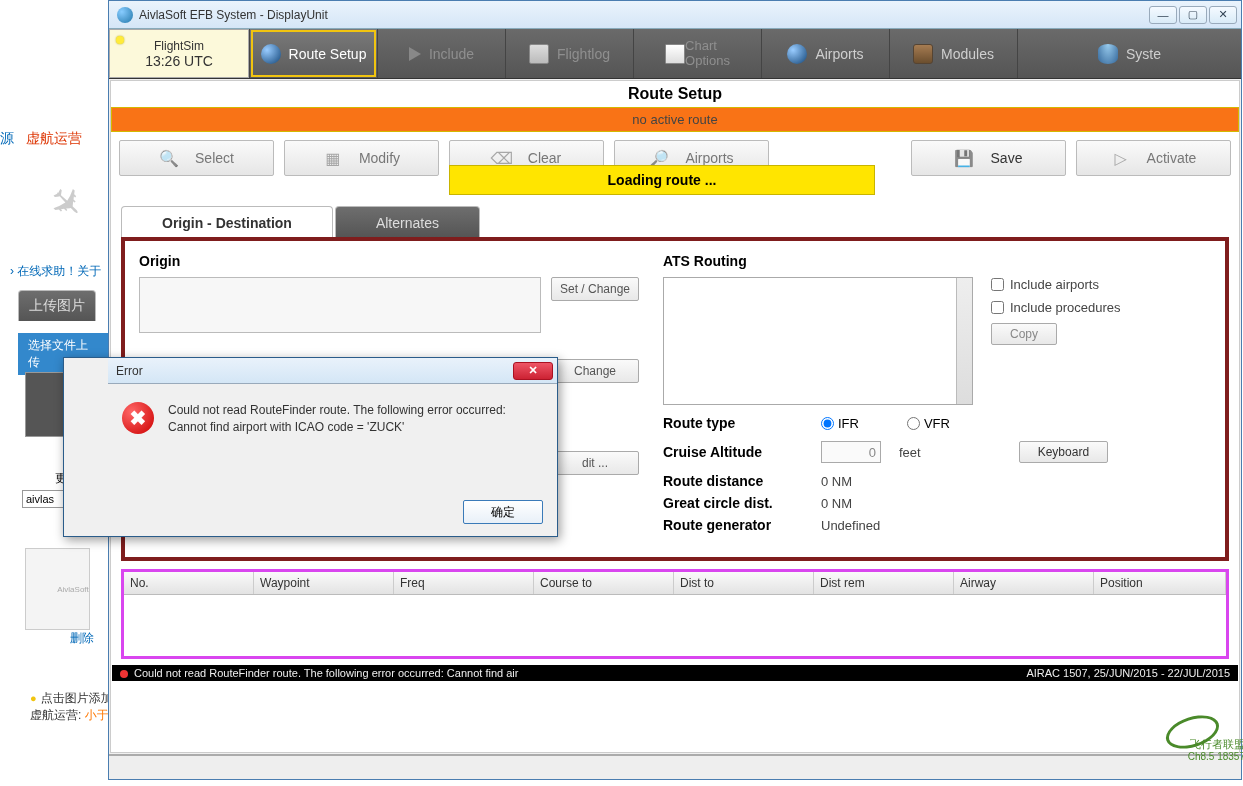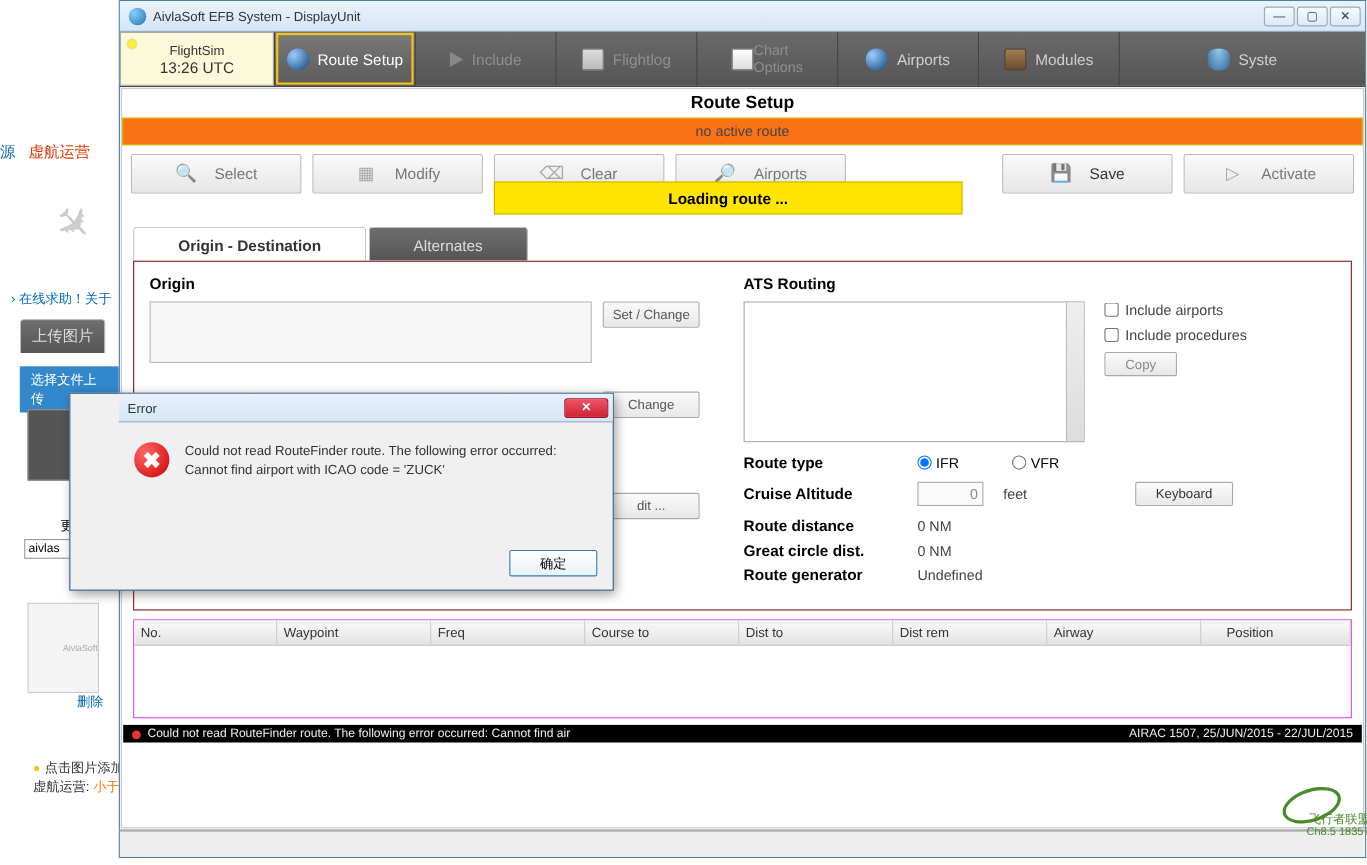--- a/index.html
+++ b/index.html
@@ -64,21 +64,21 @@
 .abtn .ic { width:20px; height:20px; opacity:.7; display:flex; align-items:center; justify-content:center; font-size:16px; color:#888;}
 .spacer { flex:1; }
 
 .loading { position:absolute; left:338px; top:84px; width:426px; height:30px; background:#ffe500; border:1px solid #c8b400; display:flex; align-items:center; justify-content:center; font-weight:bold; font-size:14px;}
 
 
 .tabs { display:flex; margin: 26px 0 0 10px; }
 .tab { padding:8px 40px 6px; font-size:14px; border:1px solid #bbb; border-bottom:none; background:linear-gradient(#6e6e6e,#555); color:#ddd; margin-right:2px; border-radius:4px 4px 0 0; cursor:pointer;}
 .tab.act { background:#fff; color:#333; font-weight:bold; }
 
-.panel { border:1px solid #7f1d1d; margin:0 10px 8px; flex:0 0 auto; padding:12px 14px 18px; display:flex; gap:40px; background:#fff;}
+.panel { border:4px solid #7f1d1d; margin:0 10px 8px; flex:0 0 auto; padding:12px 14px 18px; display:flex; gap:24px; background:#fff;}
 .leftcol { flex:0 0 500px; }
 .rightcol { flex:1; }
 
 .lbl { font-size:14px; font-weight:bold; margin-bottom:8px;}
 .row { display:flex; align-items:flex-start; gap:10px; margin-bottom:10px;}
 .bigbox { flex:1; height:56px; border:1px solid #bbb; background:#f7f7f7; }
 .sbtn { width:88px; height:24px; border:1px solid #aaa; background:linear-gradient(#fafafa,#e8e8e8); font-size:12px; color:#555; border-radius:2px;}
 
 .atsbox { width:310px; height:128px; border:1px solid #aaa; background:#fff; position:relative;}
 .atsbox .scroll { position:absolute; right:0; top:0; width:16px; height:100%; background:linear-gradient(#eee,#ddd); border-left:1px solid #bbb;}
@@ -86,31 +86,31 @@
 .chk input { width:13px; height:13px;}
 .minibtn { padding:3px 18px; border:1px solid #aaa; background:linear-gradient(#fafafa,#e8e8e8); font-size:12px; color:#888; border-radius:2px;}
 
 .formrow { display:flex; align-items:center; gap:18px; margin:10px 0;}
 .flabel { flex:0 0 140px; font-size:14px; font-weight:bold;}
 .fval { font-size:13px; color:#444;}
 .numbox { width:60px; height:22px; border:1px solid #aaa; background:#fafafa; text-align:right; padding:2px 4px; font-size:13px; color:#888;}
 .radio { display:flex; align-items:center; gap:4px; font-size:13px;}
 
 
-.tablewrap { margin:0 10px 6px; border:1px solid #d946ef; height:90px; background:#fff;}
+.tablewrap { margin:0 10px 6px; border:3px solid #d946ef; height:90px; background:#fff;}
 .thead { display:flex; background:linear-gradient(#fafafa,#e3e3e3); border-bottom:1px solid #bbb; font-size:12px; color:#333;}
 .th { padding:4px 6px; border-right:1px solid #ccc;}
 .th:nth-child(1){flex:0 0 130px;}
 .th:nth-child(2){flex:0 0 140px;}
 .th:nth-child(3){flex:0 0 140px;}
 .th:nth-child(4){flex:0 0 140px;}
 .th:nth-child(5){flex:0 0 140px;}
 .th:nth-child(6){flex:0 0 140px;}
 .th:nth-child(7){flex:0 0 140px;}
-.th:nth-child(8){flex:1;margin-left:17px;}
+.th:nth-child(8){flex:1;}
 
 .statusline { background:#000; color:#eee; font-family:Consolas,monospace; font-size:11px; padding:2px 8px; display:flex; margin:0 1px;}
 .statusline .dot{ width:8px; height:8px; background:#e33; border-radius:50%; margin:3px 6px 0 0;}
 .statusline .r { margin-left:auto;}
 
 .bottombar { height:25px; background:#eee; border-top:2px inset #fff;}
 
 
 .errordlg { position:absolute; left:63px; top:357px; width:495px; height:180px; border:1px solid #2a5c8a; background:#f0f0f0; box-shadow:2px 3px 10px rgba(0,0,0,.4);padding-left:44px; }
 .errordlg .tb { height:26px; background:linear-gradient(#e9f2fb,#d4e6f6); border-bottom:1px solid #9ab; display:flex; align-items:center; padding:0 4px 0 8px;}

